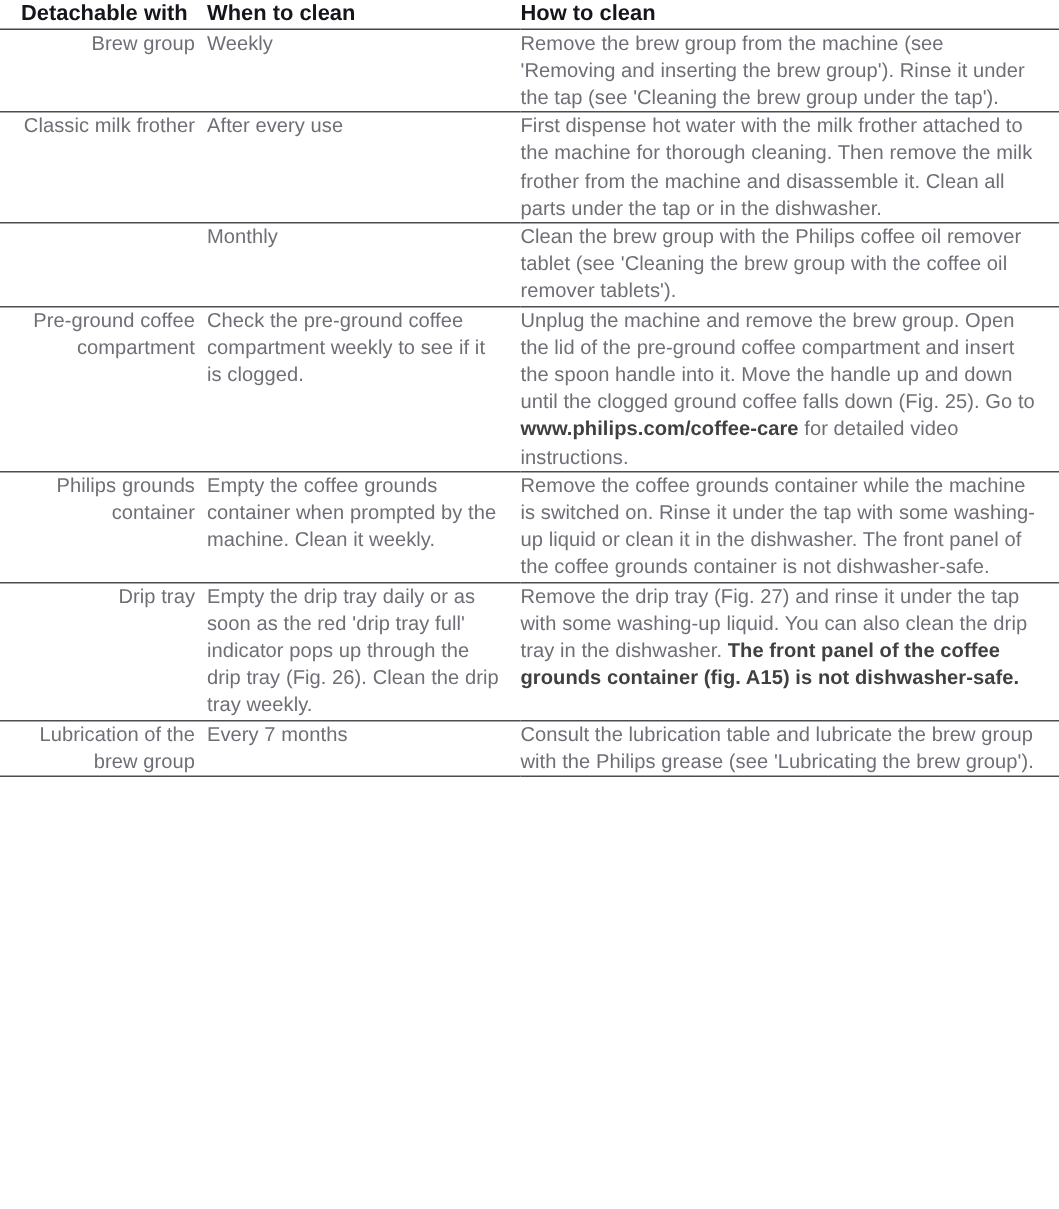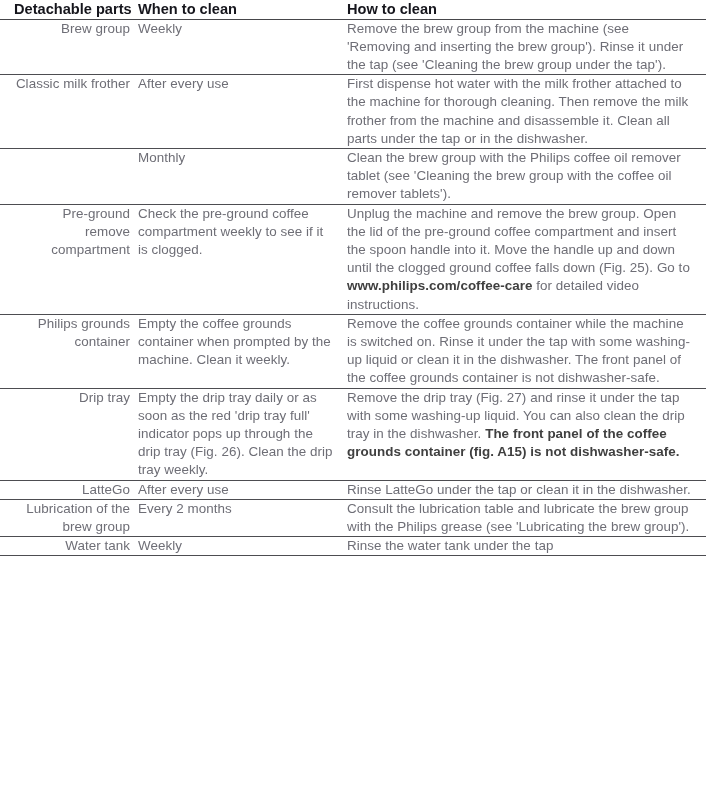--- a/index.html
+++ b/index.html
@@ -69,21 +69,21 @@
 <body>
 
 <table class="cleaning-table">
   <colgroup>
     <col class="c1">
       <col class="c2">
       <col class="c3">
   </colgroup>
   <thead>
     <tr>
-      <th class="head-cell col1">Detachable parts</th>
+      <th class="head-cell col1">Detachable with</th>
       <th class="head-cell col2">When to clean</th>
       <th class="head-cell col3">How to clean</th>
     </tr>
   </thead>
   <tbody id="table-body">
       <tr>
         <td class="body-cell col1">Brew group</td>
         <td class="body-cell col2">Weekly</td>
         <td class="body-cell col3"><span>Remove the brew group from the machine (see 'Removing and inserting the brew group'). Rinse it under the tap (see 'Cleaning the brew group under the tap').</span><span class="emph"></span><span></span></td>
       </tr>
@@ -91,43 +91,33 @@
         <td class="body-cell col1">Classic milk frother</td>
         <td class="body-cell col2">After every use</td>
         <td class="body-cell col3"><span>First dispense hot water with the milk frother attached to the machine for thorough cleaning. Then remove the milk frother from the machine and disassemble it. Clean all parts under the tap or in the dishwasher.</span><span class="emph"></span><span></span></td>
       </tr>
       <tr>
         <td class="body-cell col1"></td>
         <td class="body-cell col2">Monthly</td>
         <td class="body-cell col3"><span>Clean the brew group with the Philips coffee oil remover tablet (see 'Cleaning the brew group with the coffee oil remover tablets').</span><span class="emph"></span><span></span></td>
       </tr>
       <tr>
-        <td class="body-cell col1">Pre-ground remove compartment</td>
+        <td class="body-cell col1">Pre-ground coffee compartment</td>
         <td class="body-cell col2">Check the pre-ground coffee compartment weekly to see if it is clogged.</td>
         <td class="body-cell col3"><span>Unplug the machine and remove the brew group. Open the lid of the pre-ground coffee compartment and insert the spoon handle into it. Move the handle up and down until the clogged ground coffee falls down (Fig. 25). Go to </span><span class="emph">www.philips.com/coffee-care</span><span> for detailed video instructions.</span></td>
       </tr>
       <tr>
         <td class="body-cell col1">Philips grounds container</td>
         <td class="body-cell col2">Empty the coffee grounds container when prompted by the machine. Clean it weekly.</td>
         <td class="body-cell col3"><span>Remove the coffee grounds container while the machine is switched on. Rinse it under the tap with some washing-up liquid or clean it in the dishwasher. The front panel of the coffee grounds container is not dishwasher-safe.</span><span class="emph"></span><span></span></td>
       </tr>
       <tr>
         <td class="body-cell col1">Drip tray</td>
         <td class="body-cell col2">Empty the drip tray daily or as soon as the red 'drip tray full' indicator pops up through the drip tray (Fig. 26). Clean the drip tray weekly.</td>
         <td class="body-cell col3"><span>Remove the drip tray (Fig. 27) and rinse it under the tap with some washing-up liquid. You can also clean the drip tray in the dishwasher. </span><span class="emph">The front panel of the coffee grounds container (fig. A15) is not dishwasher-safe.</span><span></span></td>
       </tr>
       <tr>
-        <td class="body-cell col1">LatteGo</td>
-        <td class="body-cell col2">After every use</td>
-        <td class="body-cell col3"><span>Rinse LatteGo under the tap or clean it in the dishwasher.</span><span class="emph"></span><span></span></td>
-      </tr>
-      <tr>
         <td class="body-cell col1">Lubrication of the brew group</td>
-        <td class="body-cell col2">Every 2 months</td>
+        <td class="body-cell col2">Every 7 months</td>
         <td class="body-cell col3"><span>Consult the lubrication table and lubricate the brew group with the Philips grease (see 'Lubricating the brew group').</span><span class="emph"></span><span></span></td>
-      </tr>
-      <tr class="last-row">
-        <td class="body-cell col1">Water tank</td>
-        <td class="body-cell col2">Weekly</td>
-        <td class="body-cell col3"><span>Rinse the water tank under the tap</span><span class="emph"></span><span></span></td>
       </tr>
     </tbody>
 </table>
 
 </body></html>

